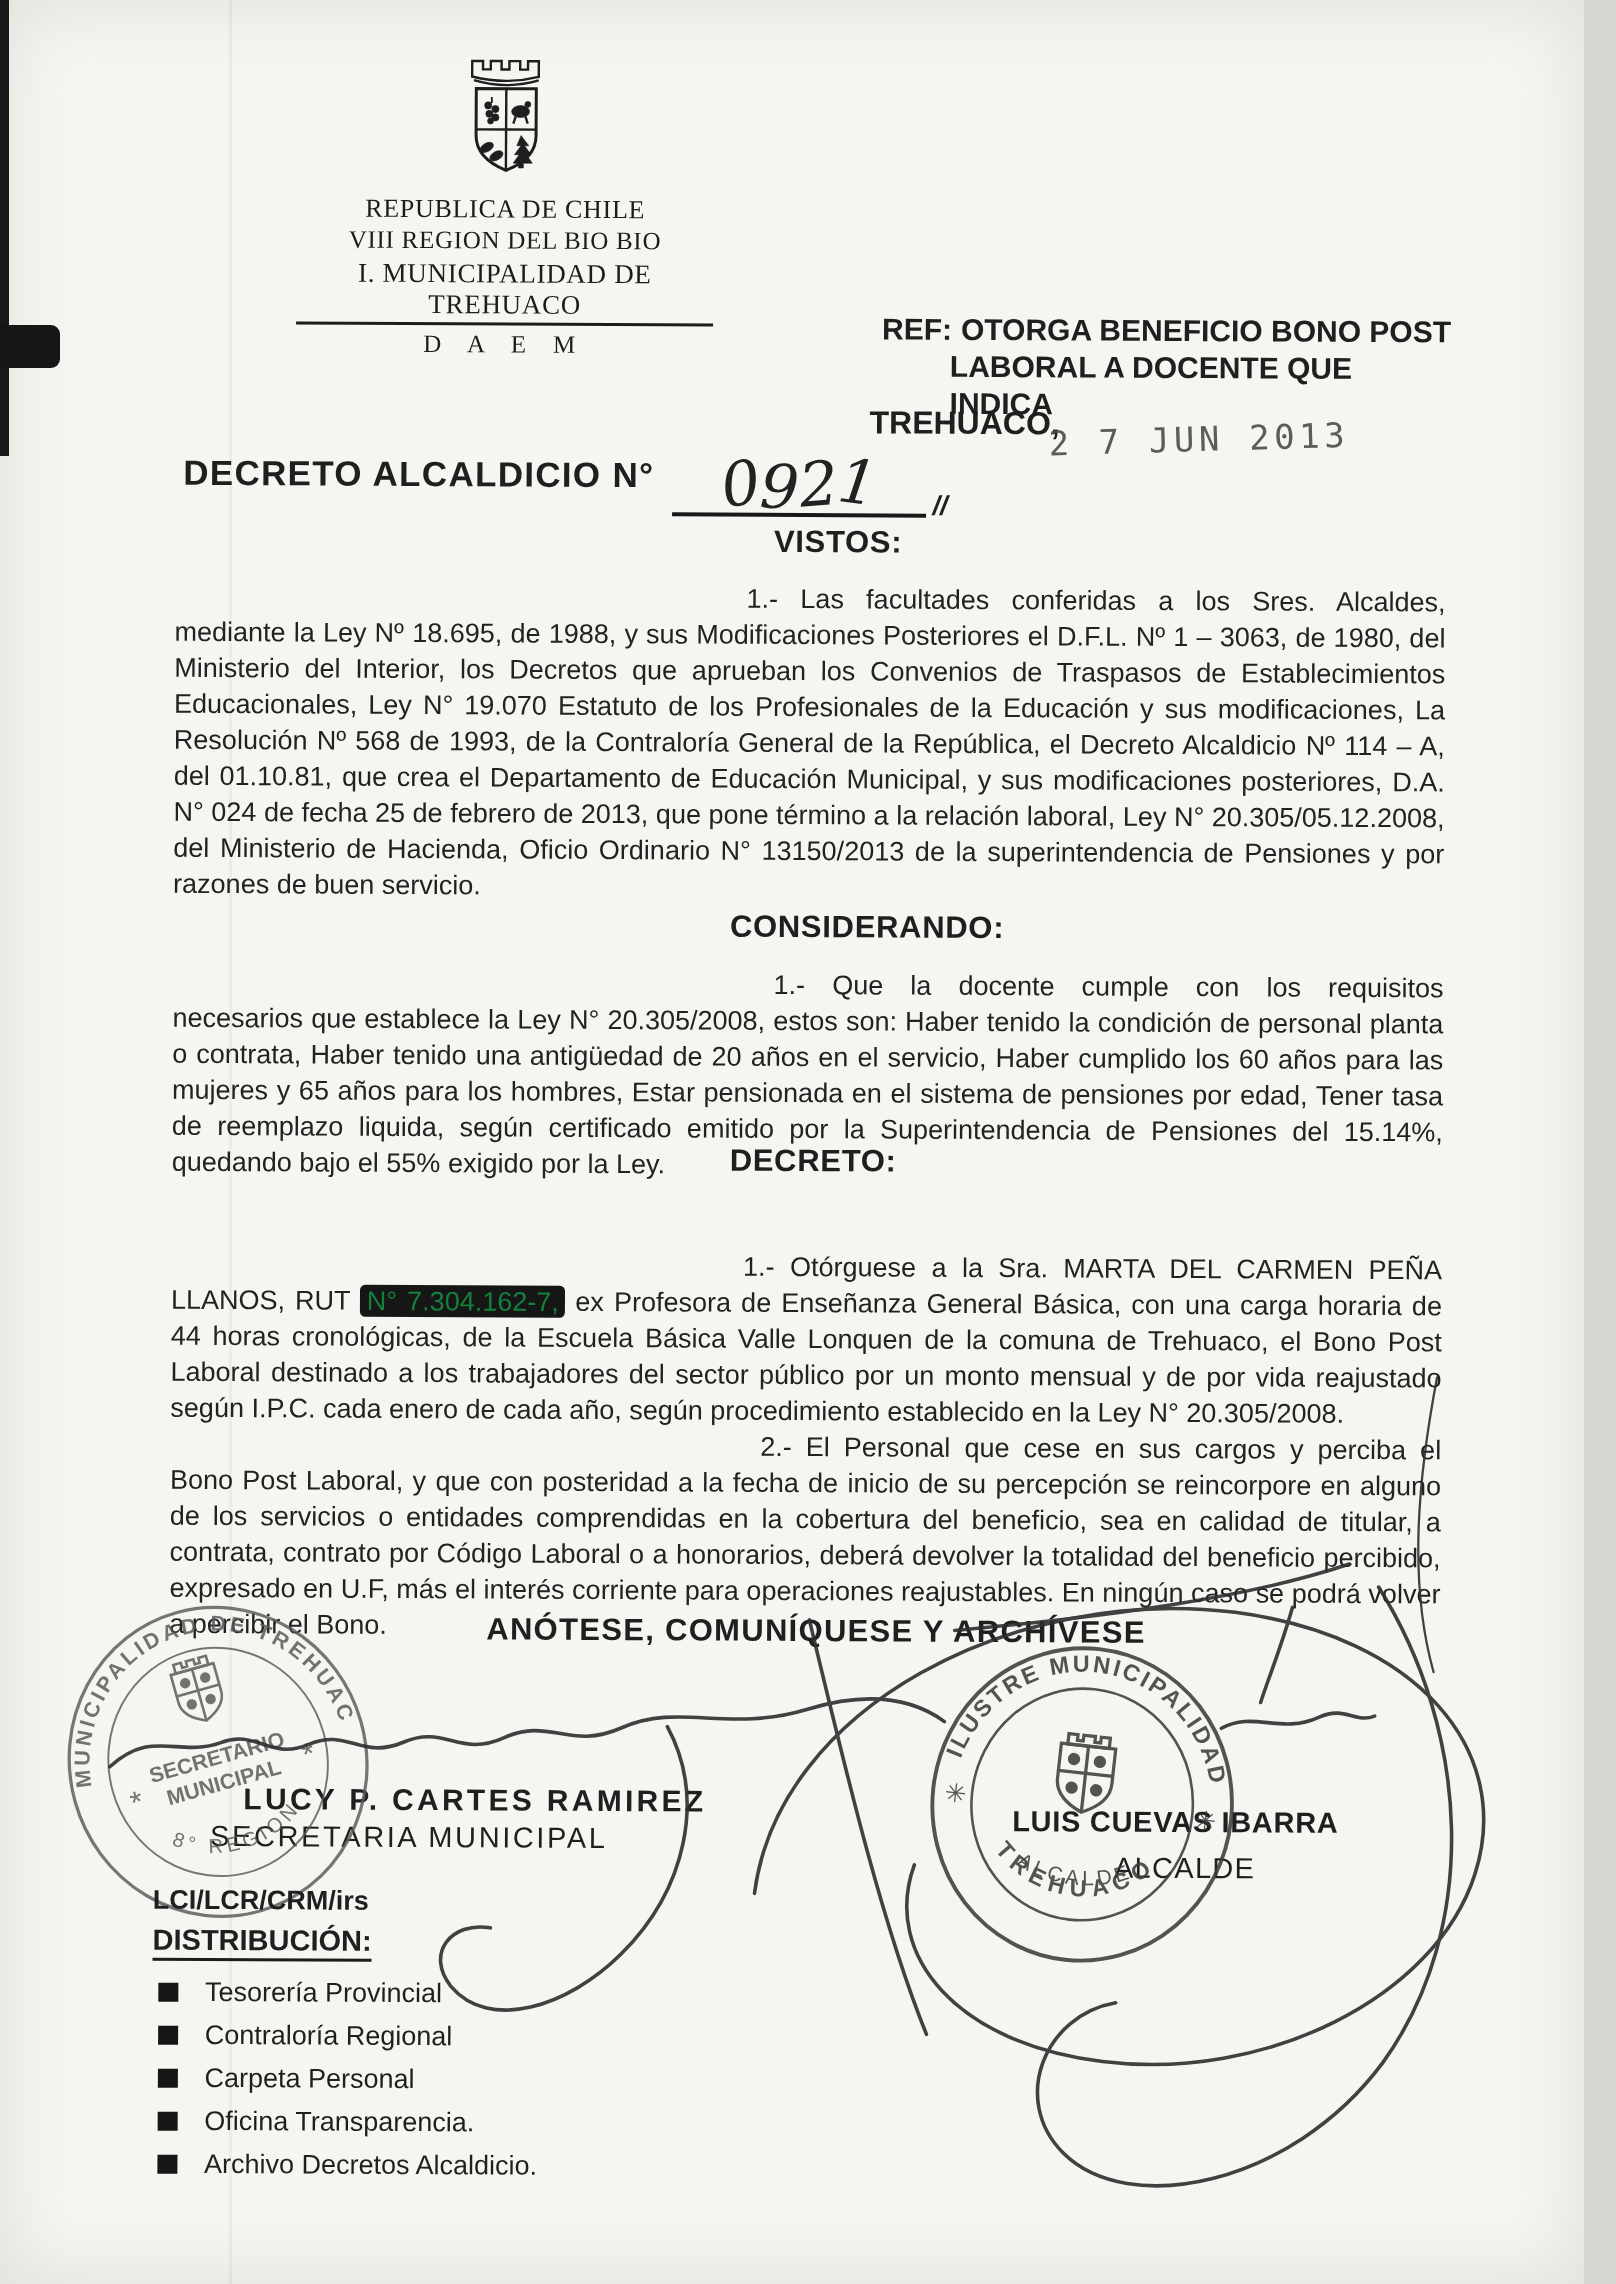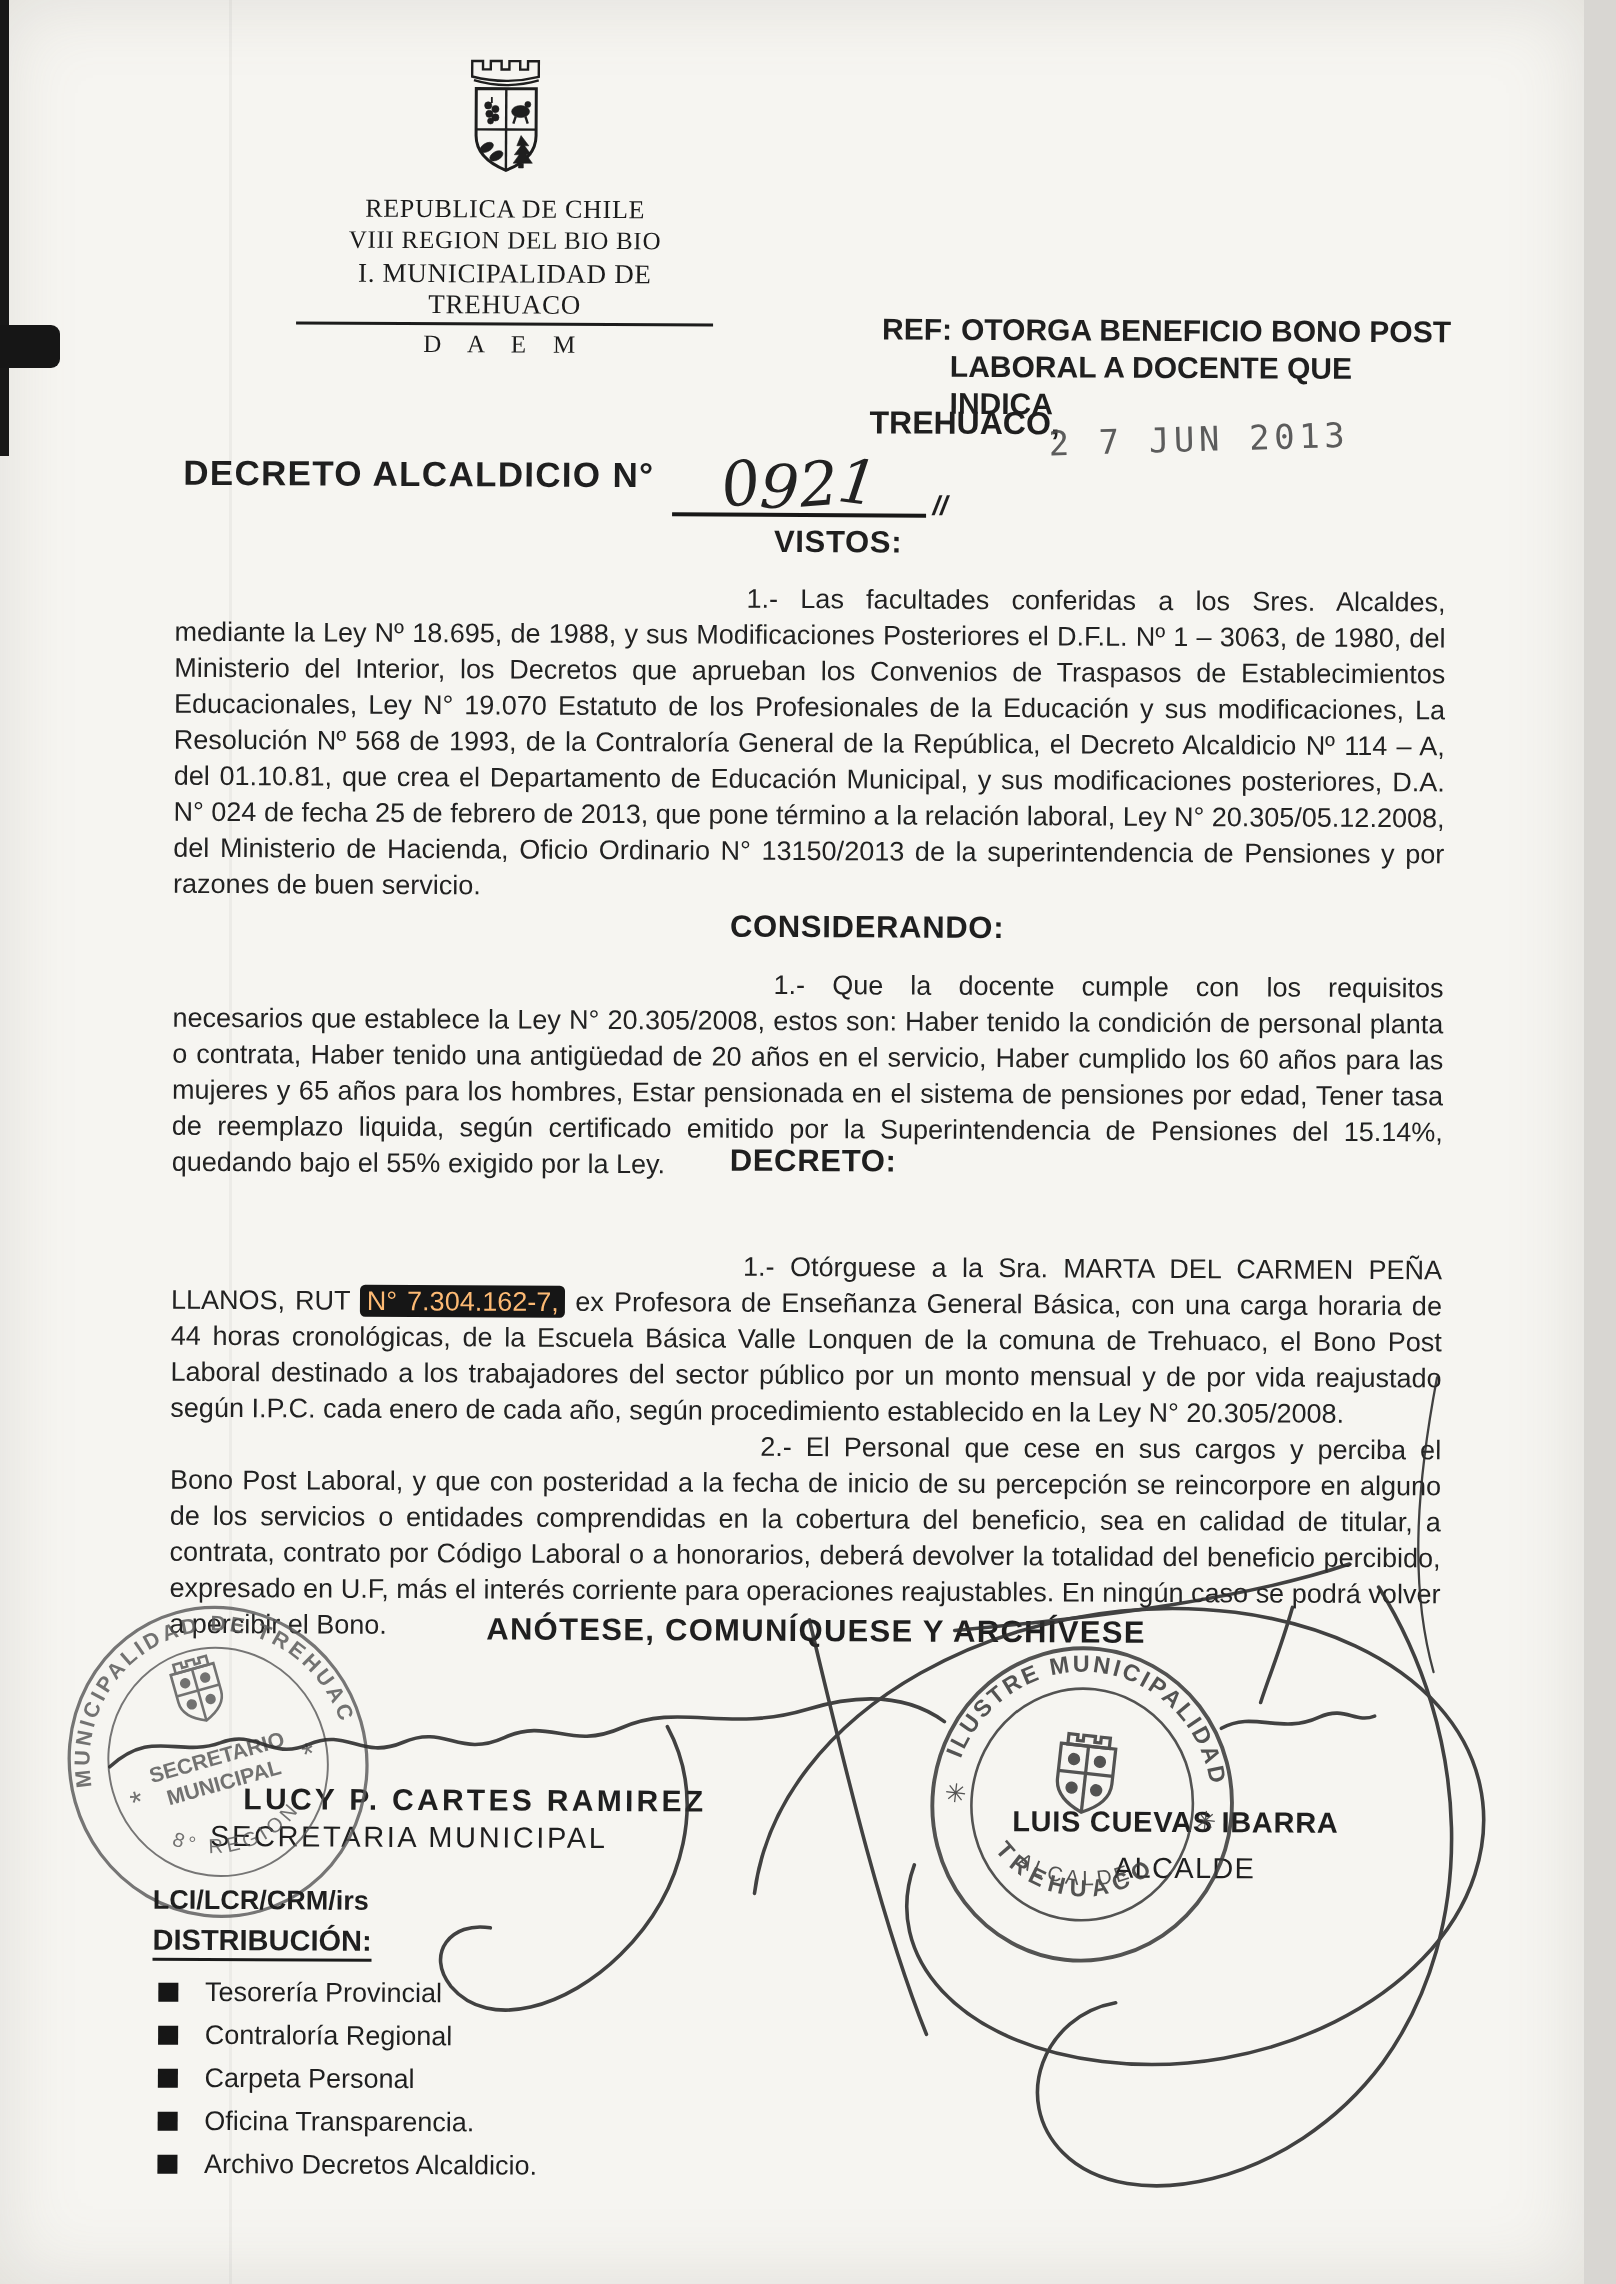--- a/index.html
+++ b/index.html
@@ -52,21 +52,21 @@
   .h-considerando{left:730px;top:909px;}
   .h-decreto{left:731px;top:1143px;}
   .para{position:absolute;left:173px;width:1271px;font-size:27px;line-height:36px;
         text-align:justify;color:#222;}
   .p-vistos{top:581px;text-indent:572px;}
   .p-considerando{top:967px;text-indent:601px;}
   .p-decreto{top:1249px;}
   .p-decreto p{margin:0;}
   .p-decreto .p1{text-indent:572px;}
   .p-decreto .p2{text-indent:590px;}
-  .redacted{background:#161616;color:#fdba74;padding:1.3px 6.5px;border-radius:5.2px;}
+  .redacted{background:#161616;color:#15803d;padding:1.3px 6.5px;border-radius:5.2px;}
 
   .closing{position:absolute;left:490px;top:1613px;font-weight:bold;font-size:31px;letter-spacing:1.3px;}
 
   
   .sig-name-left{position:absolute;left:248px;top:1785px;font-weight:bold;font-size:30px;letter-spacing:3.3px;}
   .sig-title-left{position:absolute;left:215px;top:1823px;font-size:29px;letter-spacing:2.6px;}
   .sig-name-right{position:absolute;left:1017px;top:1804px;font-weight:bold;font-size:29px;letter-spacing:0.7px;}
   .sig-title-right{position:absolute;left:1119px;top:1850px;font-size:29px;letter-spacing:1.3px;}
 
   .stamp{position:absolute;opacity:.82;}

